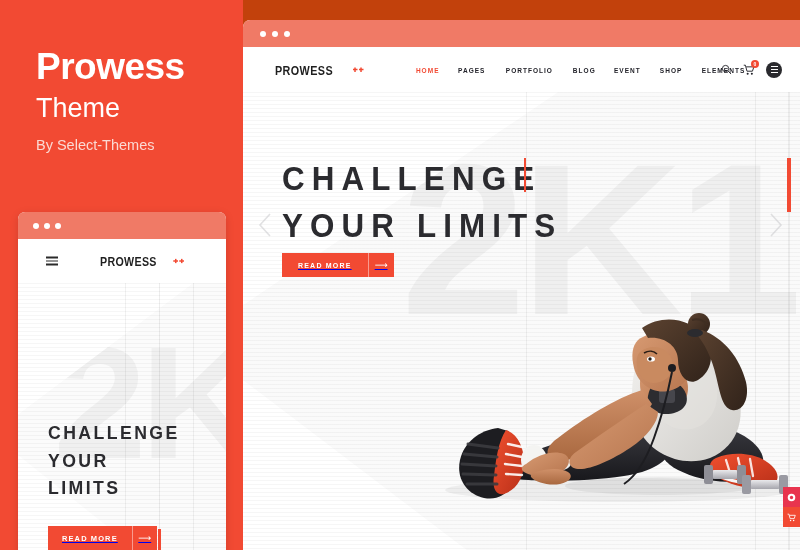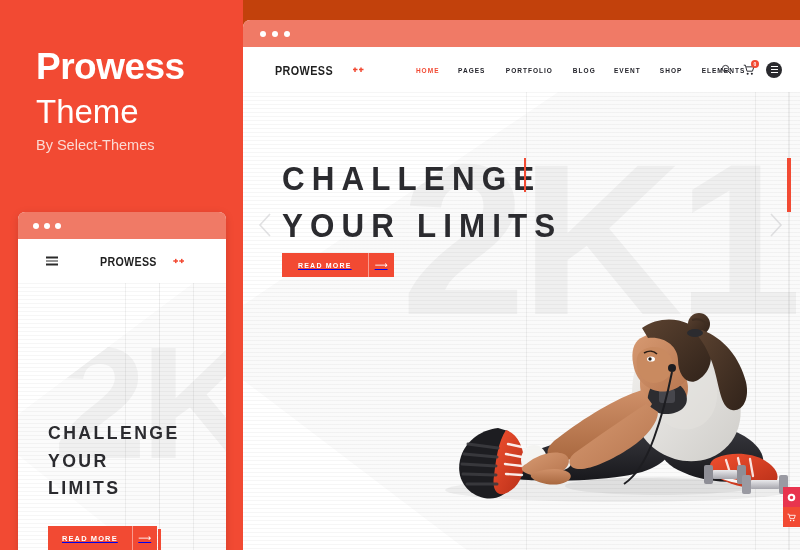--- a/index.html
+++ b/index.html
@@ -17,21 +17,21 @@
     background: #f24a33;
     overflow: hidden;
   }
   .theme-title {
     position: absolute; left: 36px; top: 48px;
     font-size: 37px; font-weight: bold; color: #ffffff;
     letter-spacing: -0.5px; line-height: 1;
   }
   .theme-sub {
     position: absolute; left: 36px; top: 95px;
-    font-size: 33px; font-weight: normal; color: #ffffff;
+    font-size: 27px; font-weight: normal; color: #ffffff;
     line-height: 1;
   }
   .theme-by {
     position: absolute; left: 36px; top: 138px;
     font-size: 14.5px; font-weight: normal; color: #fbd9d3;
     line-height: 1;
   }
 
   
   .mobile-window {

